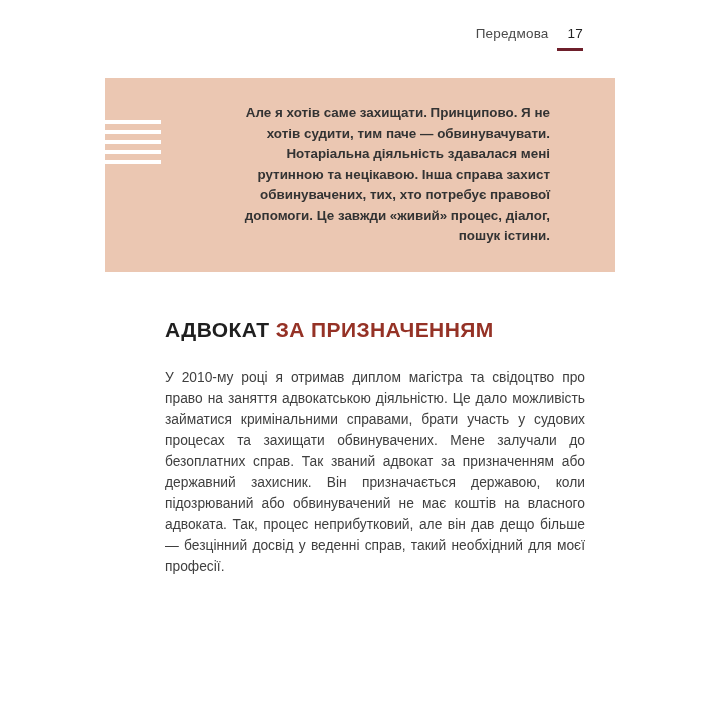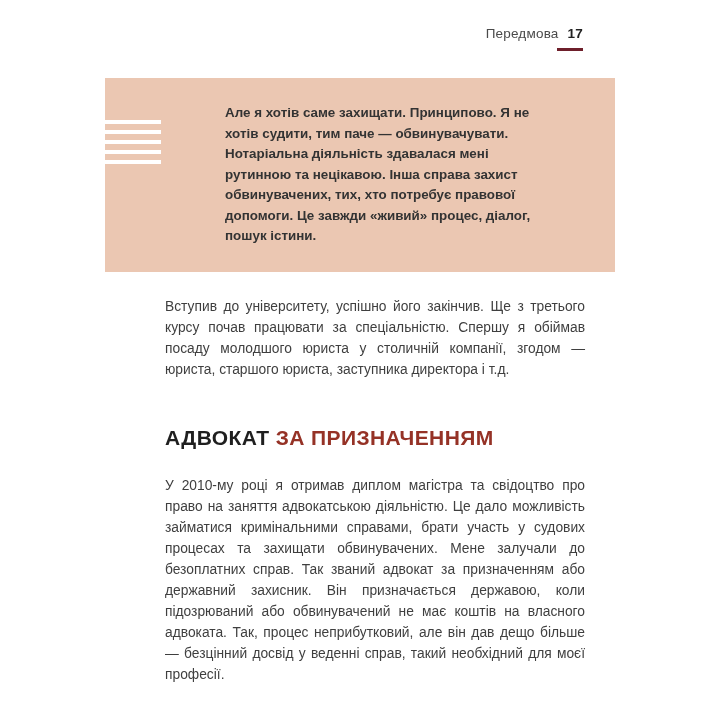--- a/index.html
+++ b/index.html
@@ -23,40 +23,41 @@
   }
   .page-header{
     margin:26px 137px 0 165px;
     display:flex;flex-direction:column;align-items:flex-end;
   }
   .header-row{
     font-size:13.5px;color:#4a4a4a;letter-spacing:.2px;
     display:flex;align-items:flex-start;
   }
   .page-number{
-    font-weight:700;color:#222;margin-left:9px;
+    font-weight:400;color:#222;margin-left:19px;
   }
   .header-rule{
     width:26px;height:3px;background:var(--rule);margin-top:7px;
   }
   .content{
     margin:0 135px 0 165px;
   }
   .para{
     font-size:13.8px;line-height:21px;color:var(--text);
     text-align:justify;
   }
   .para-1{margin-top:37px;}
   .para-2{margin-top:24px;}
   .para-3{margin-top:25px;}
   .quote-block{
     position:relative;
     margin:27px -30px 0 -60px;
     background:var(--quote-bg);
     padding:25px 65px 25px 120px;
+    text-align:right;
   }
   .quote-stripes{
     position:absolute;
     left:0;top:42px;
     width:56px;height:44px;
     background:repeating-linear-gradient(
       to bottom,
       #ffffff 0px,#ffffff 4px,
       transparent 4px,transparent 10px
     );
@@ -89,20 +90,19 @@
   </header>
 
   <main class="content">
 
 
     <div class="quote-block">
       <div class="quote-stripes"></div>
       <p class="quote-text">Але я хотів саме захищати. Принципово. Я не хотів судити, тим паче — обвинувачувати. Нотаріальна діяльність здавалася мені рутинною та нецікавою. Інша справа захист обвинувачених, тих, хто потребує правової допомоги. Це завжди «живий» процес, діалог, пошук істини.</p>
     </div>
 
-    <p class="para para-2">Вступив до університету, успішно його закінчив. Ще з третього курсу почав працювати за спеціальністю. Спершу я обіймав посаду молодшого юриста у столичній компанії, згодом — юриста, старшого юриста, заступника директора і т.д.</p>
 
     <h2 class="section-heading"><span class="heading-dark">АДВОКАТ</span> <span class="heading-accent">ЗА ПРИЗНАЧЕННЯМ</span></h2>
 
     <p class="para para-3">У 2010-му році я отримав диплом магістра та свідоцтво про право на заняття адвокатською діяльністю. Це дало можливість займатися кримінальними справами, брати участь у судових процесах та захищати обвинувачених. Мене залучали до безоплатних справ. Так званий адвокат за призначенням або державний захисник. Він призначається державою, коли підозрюваний або обвинувачений не має коштів на власного адвоката. Так, процес неприбутковий, але він дав дещо більше — безцінний досвід у веденні справ, такий необхідний для моєї професії.</p>
 
   </main>
 </div>
 
 </body></html>

